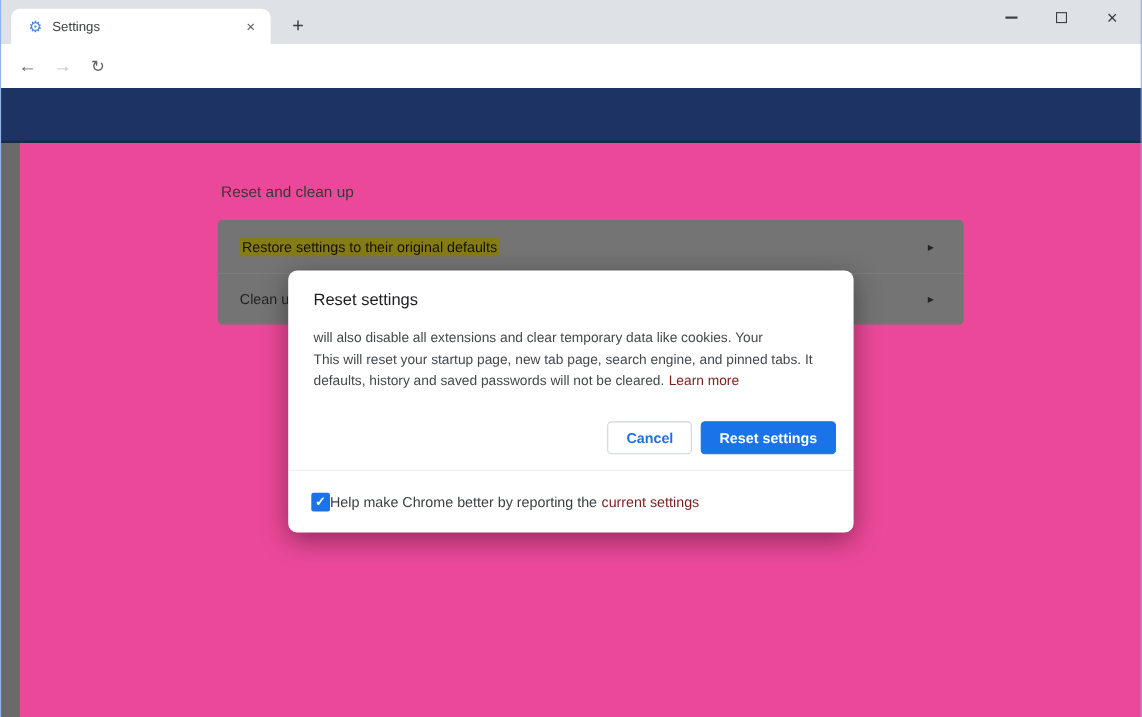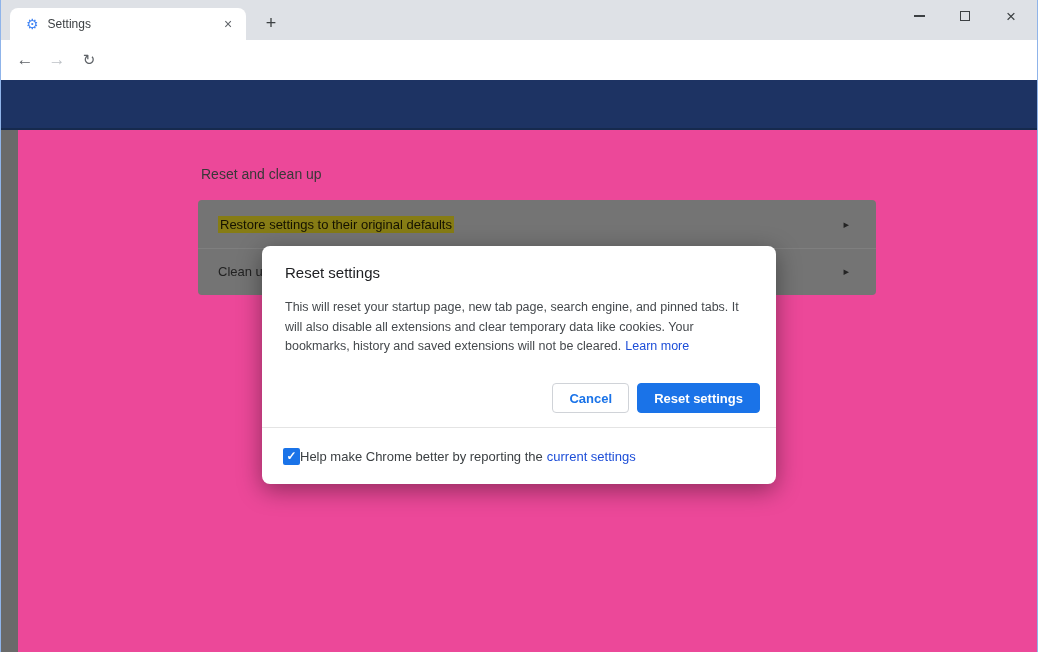--- a/index.html
+++ b/index.html
@@ -76,21 +76,21 @@
   .row-arrow { position:absolute; right:27px; font-size:11px; color:#242424; }
   .scrollbar-thumb { position:absolute; right:1px; top:153px; width:4px; height:16px; background:#5d6470; }
 
   
   .dialog { position:absolute; left:262px; top:246px; width:514px; height:238px; background:#ffffff;
             border-radius:8px; box-shadow:0 6px 24px rgba(0,0,0,0.4); z-index:40; }
   .dialog-title { position:absolute; left:23px; top:18px; font-size:15px; color:#202124; }
   .dialog-body { position:absolute; left:23px; top:52px; font-size:12.5px; line-height:19.5px;
                  color:#45494d; }
   .dialog-body div { white-space:nowrap; }
-  .link { color:#1d4ed8; cursor:pointer; }
+  .link { color:#7f1d1d; cursor:pointer; }
   .link.sp { margin-left:4px; }
   .dialog-buttons { position:absolute; right:16px; top:137px; display:flex; gap:8px;align-items:center; }
   .btn { height:30px; padding:0 16px; border-radius:4px; font-family:"Liberation Sans",sans-serif;
          font-size:13px; font-weight:bold; cursor:pointer; }
   .btn-cancel { background:#ffffff; border:1px solid #d0d3d8; color:#1a73e8; }
   .btn-confirm { background:#1a73e8; border:1px solid #1a73e8; color:#ffffff; }
   .dialog-footer { position:absolute; left:0; top:181px; width:514px; height:57px;
                    border-top:1px solid #e4e4e4; border-radius:0 0 8px 8px; display:flex;
                    align-items:center; }
   .checkbox { width:17px; height:17px; margin-left:21px; background:#1a73e8; border-radius:2px;
@@ -174,23 +174,23 @@
         <span>Clean up computer</span>
         <span class="row-arrow">▸</span>
       </div>
     </div>
     <div class="scrollbar-thumb"></div>
   </div>
 
   <div class="dialog">
     <div class="dialog-title">Reset settings</div>
     <div class="dialog-body">
+      <div>will also disable all extensions and clear temporary data like cookies. Your</div>
       <div>This will reset your startup page, new tab page, search engine, and pinned tabs. It</div>
-      <div>will also disable all extensions and clear temporary data like cookies. Your</div>
-      <div><span>bookmarks, history and saved extensions will not be cleared.</span><span class="link sp">Learn more</span></div>
+      <div><span>defaults, history and saved passwords will not be cleared.</span><span class="link sp">Learn more</span></div>
     </div>
     <div class="dialog-buttons">
       <button class="btn btn-cancel">Cancel</button>
       <button class="btn btn-confirm">Reset settings</button>
     </div>
     <div class="dialog-footer">
       <div class="checkbox">✓</div>
       <div class="footer-label"><span>Help make Chrome better by reporting the</span><span class="link sp">current settings</span></div>
     </div>
   </div>

